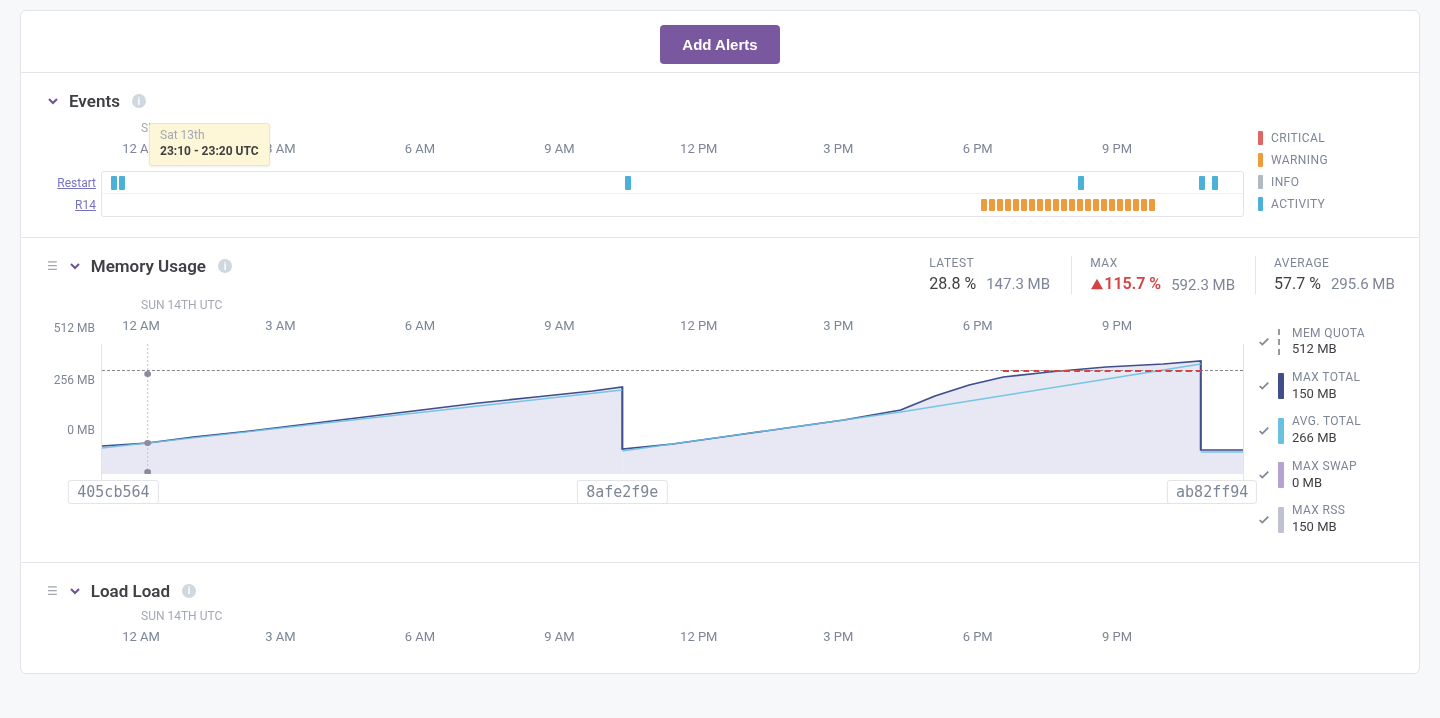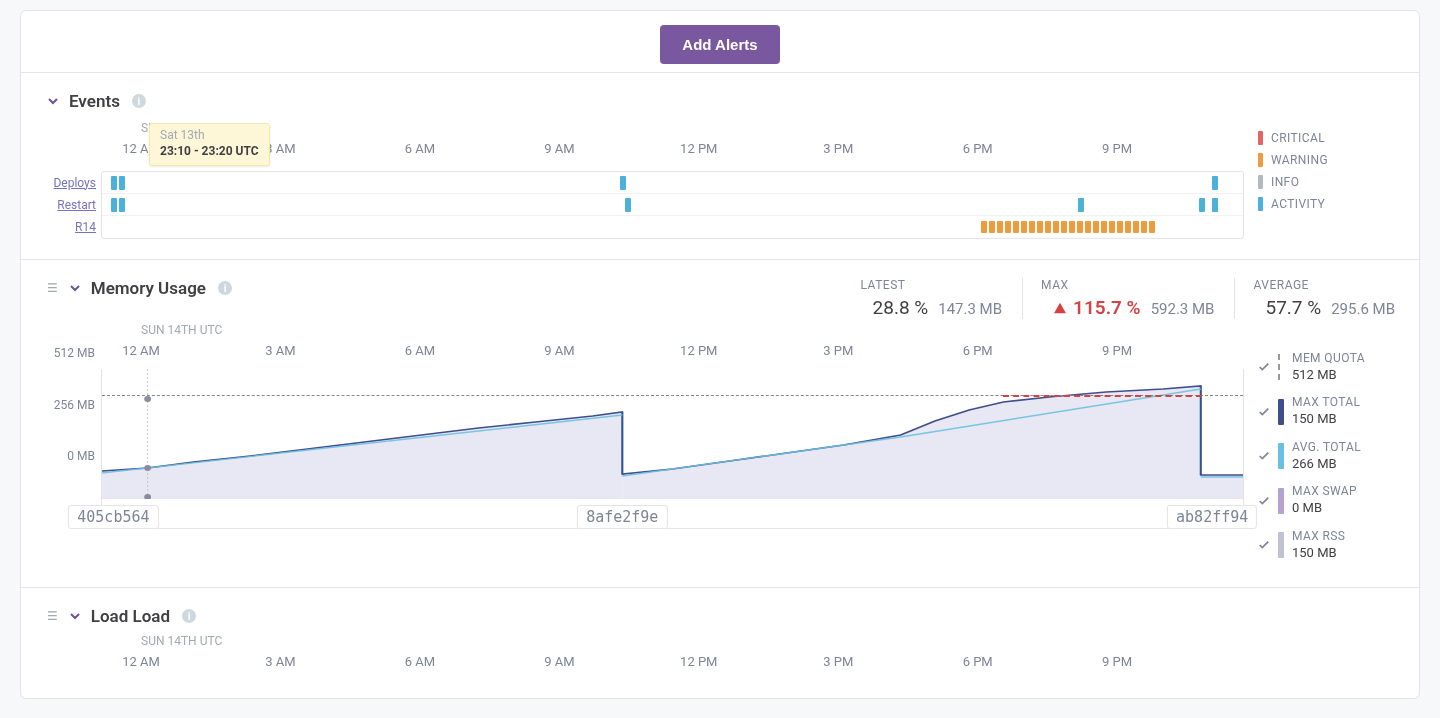--- a/index.html
+++ b/index.html
@@ -62,22 +62,22 @@
   .lg-swatch { width:5px; height:14px; border-radius:1px; }
 
   
   .mem-header { display:flex; align-items:flex-start; justify-content:space-between; padding:18px 0 8px 6px; gap:10px; flex-wrap:wrap;}
   .mem-header-left { display:flex; align-items:center; gap:10px; }
   .mem-stats { display:flex; gap:20px; padding-right:4px; }
   .stat-block { min-width:140px; padding-left:18px; border-left:1px solid var(--c-border); }
   .stat-block:first-child{border-left:none;}
   .stat-label { font-size:12px; letter-spacing:.5px; color:var(--c-text-light); margin-bottom:4px; }
   .stat-values { display:flex; align-items:baseline; gap:10px; }
-  .stat-main { font-size:19px; color:var(--c-text);margin-left:12px; }
-  .danger { color:var(--c-danger); font-weight:600; display:inline-flex; align-items:center; gap:6px;}
+  .stat-main { font-size:16px; color:var(--c-text); }
+  .danger { color:var(--c-danger); font-weight:600; display:inline-flex; align-items:center; }
   .warn-icon{display:inline-block;}
   .warn-icon svg{width:14px;height:12px;display:block;}
   .stat-sub { font-size:15px; color:var(--c-text-light); }
 
   .mem-chart-wrap { display:flex; }
   .mem-chart { flex:1; margin-left:60px; position:relative; }
   .y-ticks { position:absolute; right:100%; top:0; bottom:18px; width:56px; }
   .y-tick { position:absolute; right:6px; font-size:12px; color:var(--c-text-light); transform:translateY(-50%); white-space:nowrap; }
   .plot { position:relative; height:160px; border:1px solid var(--c-border); border-top:none; }
   .plot svg{position:absolute;left:0;top:0;width:100%;height:130px;}
@@ -134,27 +134,20 @@
                 <span class="axis-tick" style="left: 76.7%;">6 PM</span>
                 <span class="axis-tick" style="left: 88.9%;">9 PM</span>
               </div>
             <div class="tooltip" id="ev-tooltip" style="left: 4.2%;">
               <div class="t-date">Sat 13th</div>
               <div class="t-time">23:10 - 23:20 UTC</div>
             </div>
           </div>
           <div class="events-rows" id="event-rows">
               <div class="event-row">
-                <a class="event-row-label" href="#">Deploys</a>
-                <div class="marker blue" style="left: 0.8%;"></div>
-                <div class="marker blue" style="left: 1.5%;"></div>
-                <div class="marker blue" style="left: 45.4%;"></div>
-                <div class="marker blue" style="left: 97.3%;"></div>
-              </div>
-              <div class="event-row">
                 <a class="event-row-label" href="#">Restart</a>
                 <div class="marker blue" style="left: 0.8%;"></div>
                 <div class="marker blue" style="left: 1.5%;"></div>
                 <div class="marker blue" style="left: 45.8%;"></div>
                 <div class="marker blue" style="left: 85.5%;"></div>
                 <div class="marker blue" style="left: 96.1%;"></div>
                 <div class="marker blue" style="left: 97.3%;"></div>
               </div>
               <div class="event-row">
                 <a class="event-row-label" href="#">R14</a>

